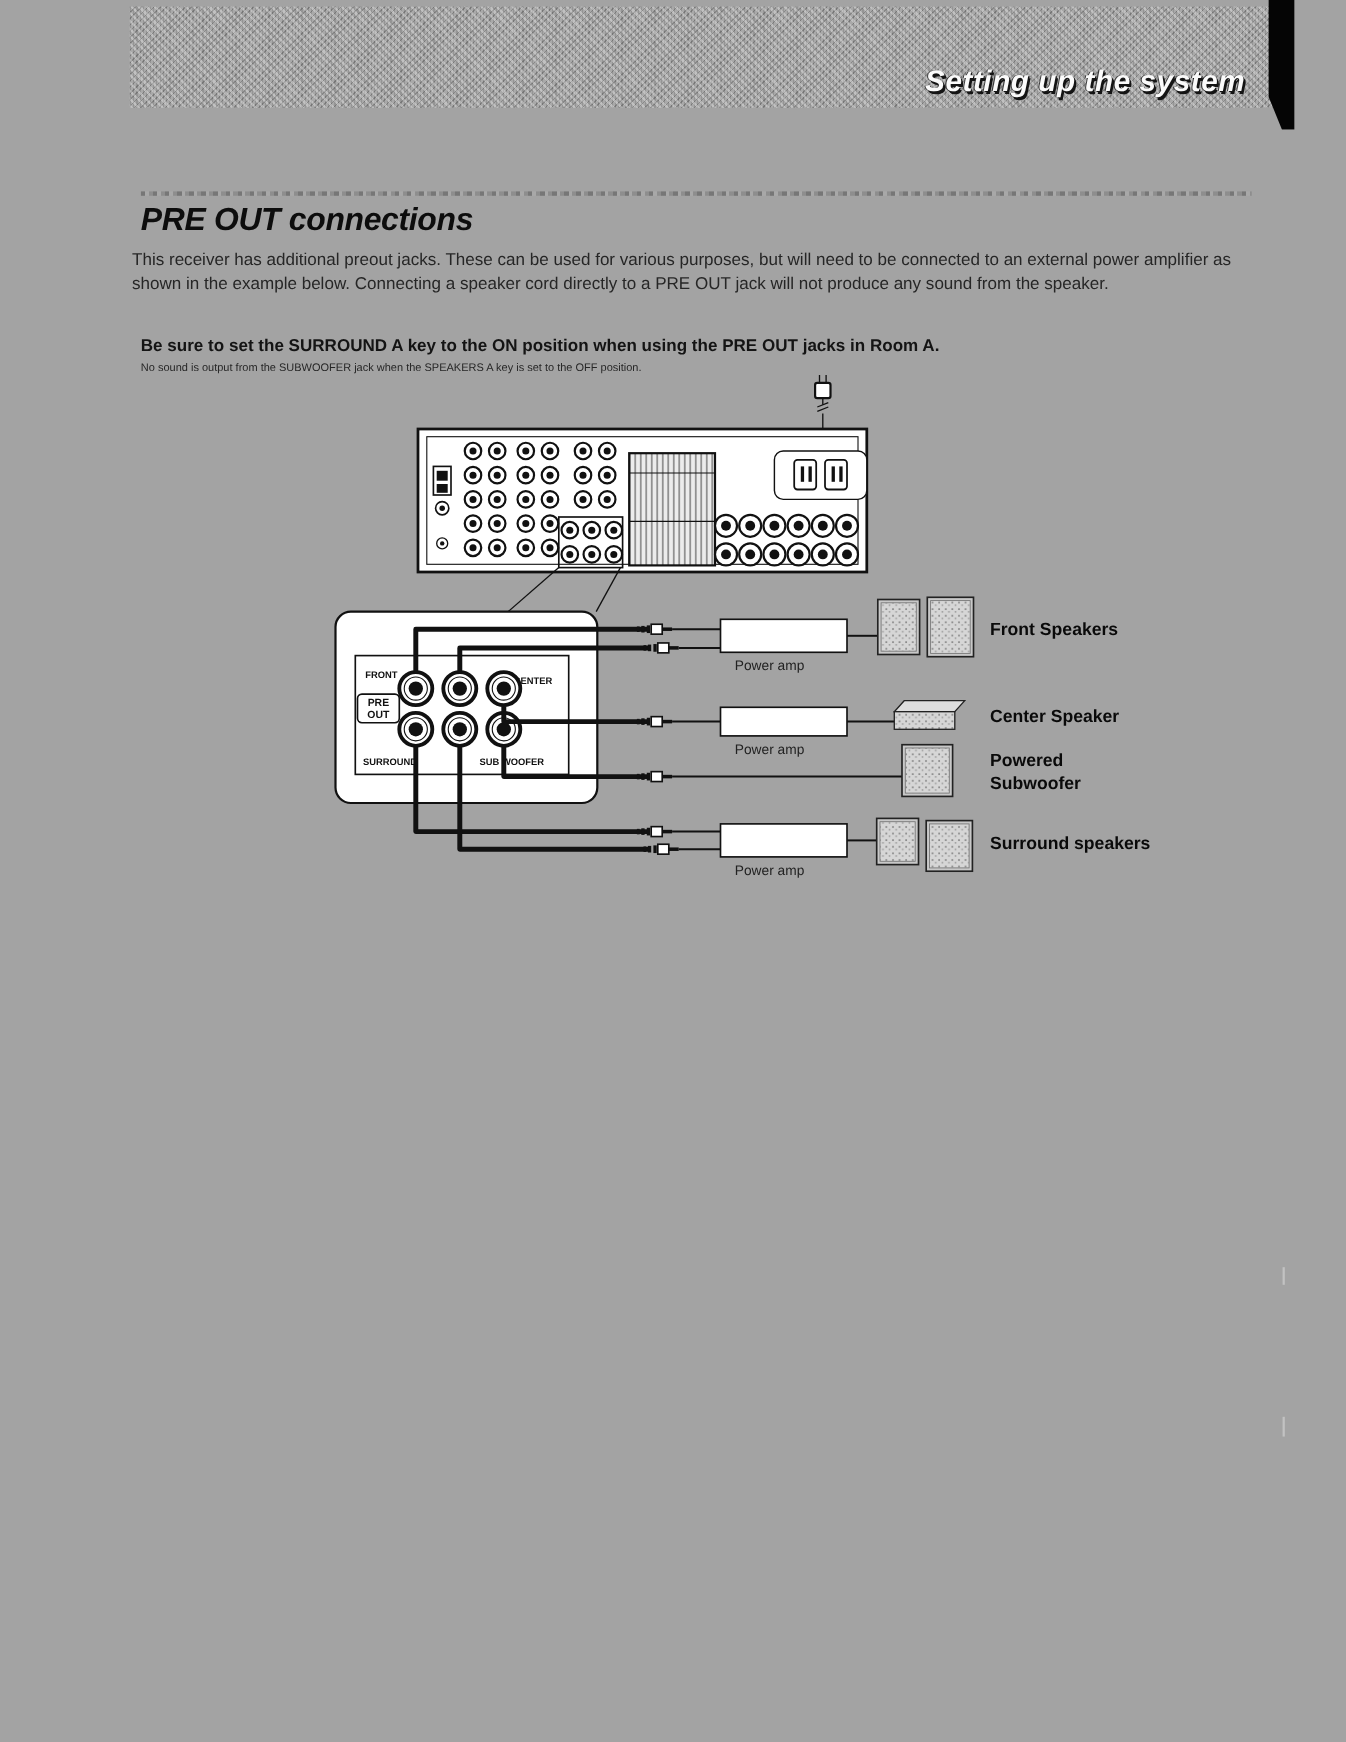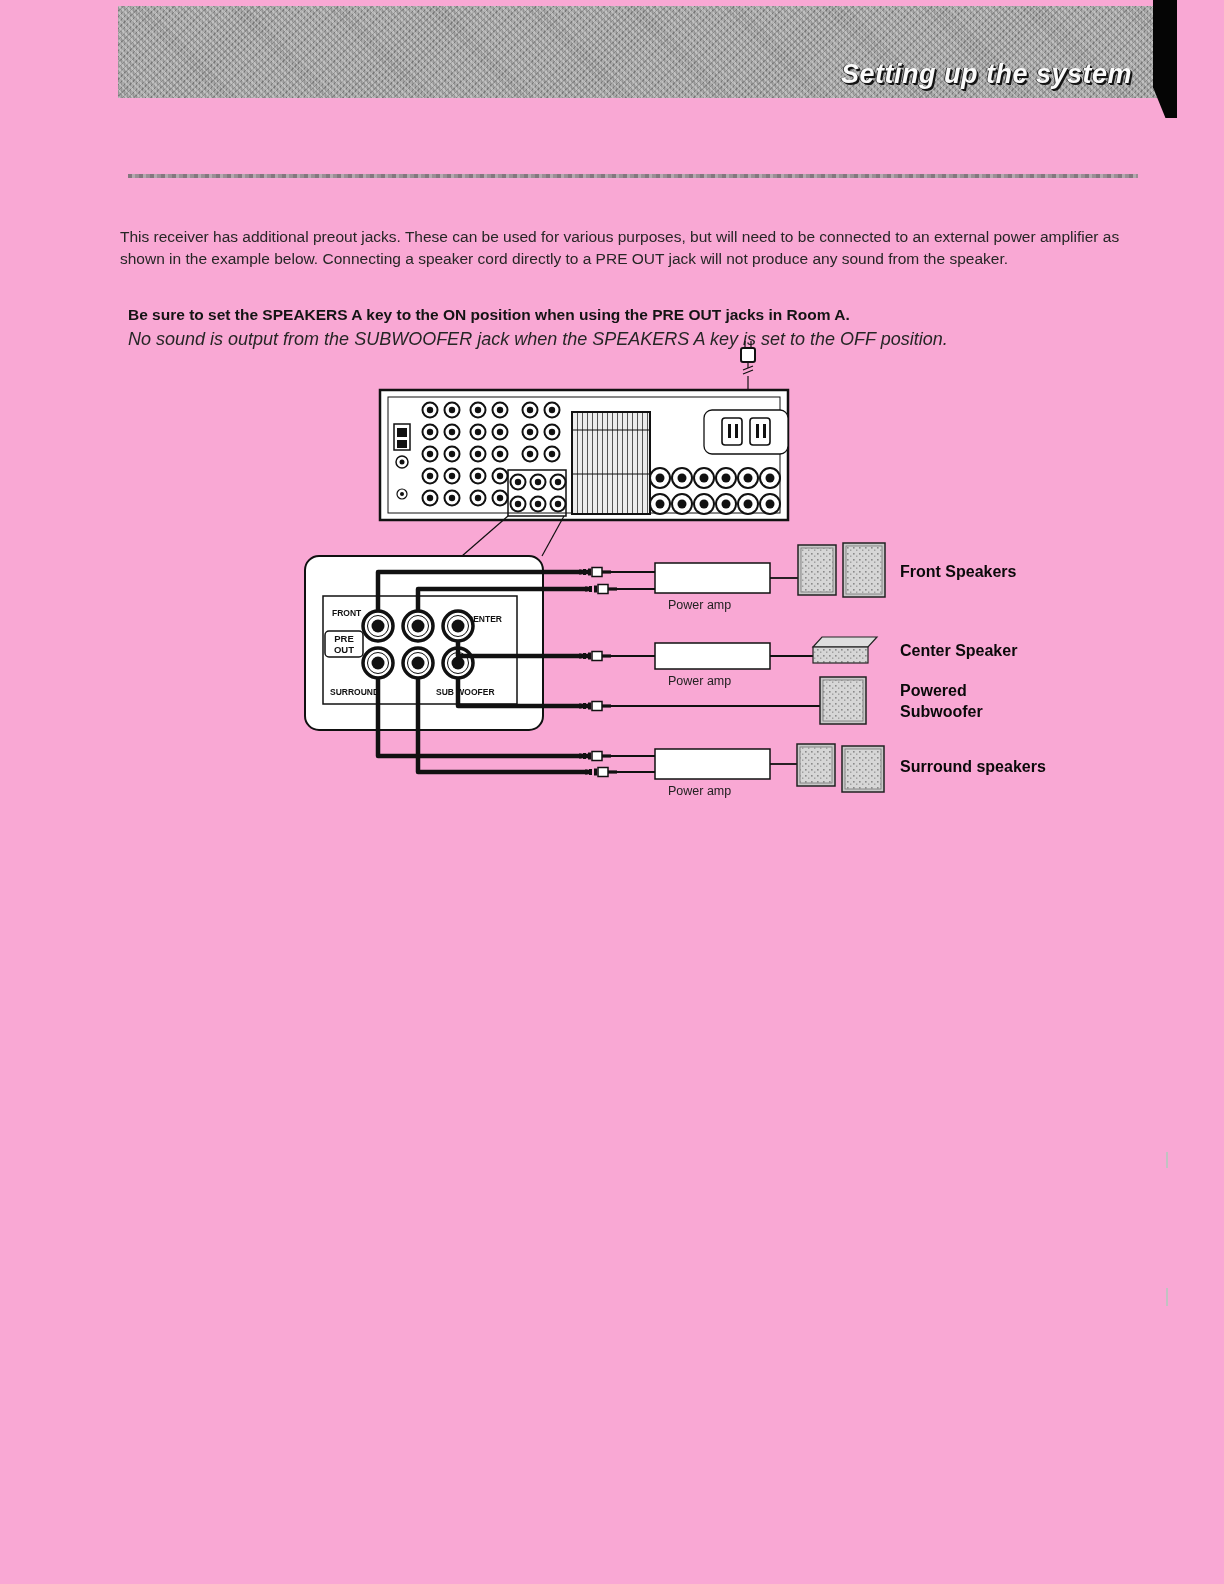--- a/index.html
+++ b/index.html
@@ -1,16 +1,16 @@
 <!DOCTYPE html>
 <html><head>
 <meta charset="utf-8">
 <style>
   html,body{margin:0;padding:0;background:#e9e9e9;}
-  .page{position:relative;width:1224px;height:1584px;background:#f9a8d4;overflow:hidden;
+  .page{position:relative;width:1224px;height:1584px;background:#a3a3a3;overflow:hidden;
         font-family:"Liberation Sans",sans-serif;color:#1c1c1c;}
 
   
   .banner{position:absolute;left:118px;top:6px;width:1040px;height:92px;
           background-color:#a9a9a9;
           background-image:
             repeating-linear-gradient(45deg, rgba(255,255,255,.28) 0 2px, rgba(255,255,255,0) 2px 5px),
             repeating-linear-gradient(-45deg, rgba(0,0,0,.20) 0 1px, rgba(0,0,0,0) 1px 4px),
             repeating-linear-gradient(90deg, rgba(0,0,0,.12) 0 1px, rgba(0,0,0,0) 1px 3px);}
   .banner-title{position:absolute;right:26px;bottom:8px;
@@ -24,21 +24,21 @@
   
   .rule{position:absolute;left:128px;top:174px;width:1010px;height:4px;opacity:.85;
         background:repeating-linear-gradient(90deg,#6f6f6f 0 4px,#a9a9a9 4px 7px,#8a8a8a 7px 11px);}
   .title{position:absolute;left:128px;top:184px;margin:0;
         font-size:29px;font-weight:700;font-style:italic;letter-spacing:-.3px;color:#0d0d0d;}
   .intro{position:absolute;left:120px;top:226px;width:1014px;margin:0;
         font-size:15.5px;line-height:1.42;color:#262626;}
   .note-bold{position:absolute;left:128px;top:306px;width:1014px;margin:0;
         font-size:15.5px;font-weight:700;color:#141414;}
   .note{position:absolute;left:128px;top:329px;width:1014px;margin:0;
-        font-size:18px;color:#262626;font-style:italic;}
+        font-size:10px;color:#262626;}
 
   
   .diagram{position:absolute;left:0;top:340px;}
   .lbl-xs{font:700 8.5px "Liberation Sans",sans-serif;fill:#111;}
   .lbl-s{font:700 9.5px "Liberation Sans",sans-serif;fill:#111;}
   .lbl-amp{font:12.5px "Liberation Sans",sans-serif;fill:#222;}
   .lbl-spk{font:700 16px "Liberation Sans",sans-serif;fill:#0a0a0a;}
   .wire{stroke:#111;stroke-width:4.5;fill:none;stroke-linejoin:round;}
   .thin{stroke:#111;stroke-width:1.8;fill:none;}
   .hair{stroke:#111;stroke-width:1.2;fill:none;}
@@ -51,22 +51,23 @@
 <body>
 
 <div class="page">
 
   <div class="banner">
     <div class="banner-title">Setting up the system</div>
   </div>
   <div class="corner-wedge"></div>
 
   <div class="rule"></div>
+  <h1 class="title">PRE OUT connections</h1>
   <p class="intro">This receiver has additional preout jacks. These can be used for various purposes, but will need to be connected to an external power amplifier as shown in the example below. Connecting a speaker cord directly to a PRE OUT jack will not produce any sound from the speaker.</p>
-  <p class="note-bold">Be sure to set the SPEAKERS A key to the ON position when using the PRE OUT jacks in Room A.</p>
+  <p class="note-bold">Be sure to set the SURROUND A key to the ON position when using the PRE OUT jacks in Room A.</p>
   <p class="note">No sound is output from the SUBWOOFER jack when the SPEAKERS A key is set to the OFF position.</p>
 
   <svg class="diagram" width="1224" height="480" viewBox="0 340 1224 480">
     <defs>
       <pattern id="hatchV" width="5" height="8" patternUnits="userSpaceOnUse">
         <rect width="5" height="8" fill="#ececec"></rect>
         <line x1="2.5" y1="0" x2="2.5" y2="8" stroke="#555" stroke-width="1"></line>
       </pattern>
       <pattern id="speckle" width="6" height="6" patternUnits="userSpaceOnUse">
         <rect width="6" height="6" fill="#d6d6d6"></rect>

